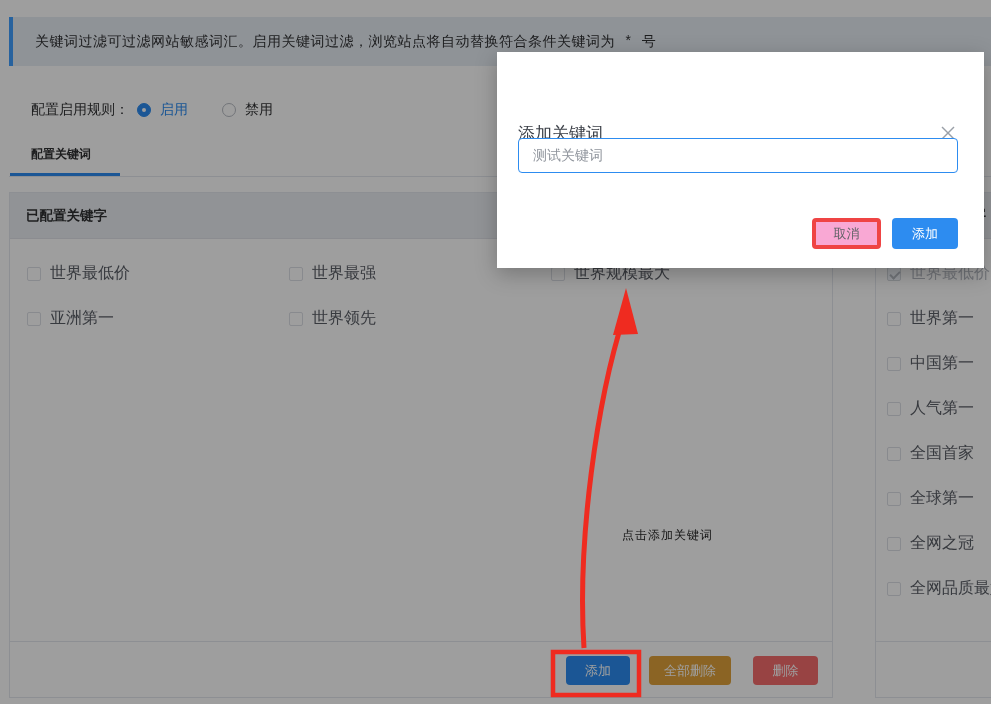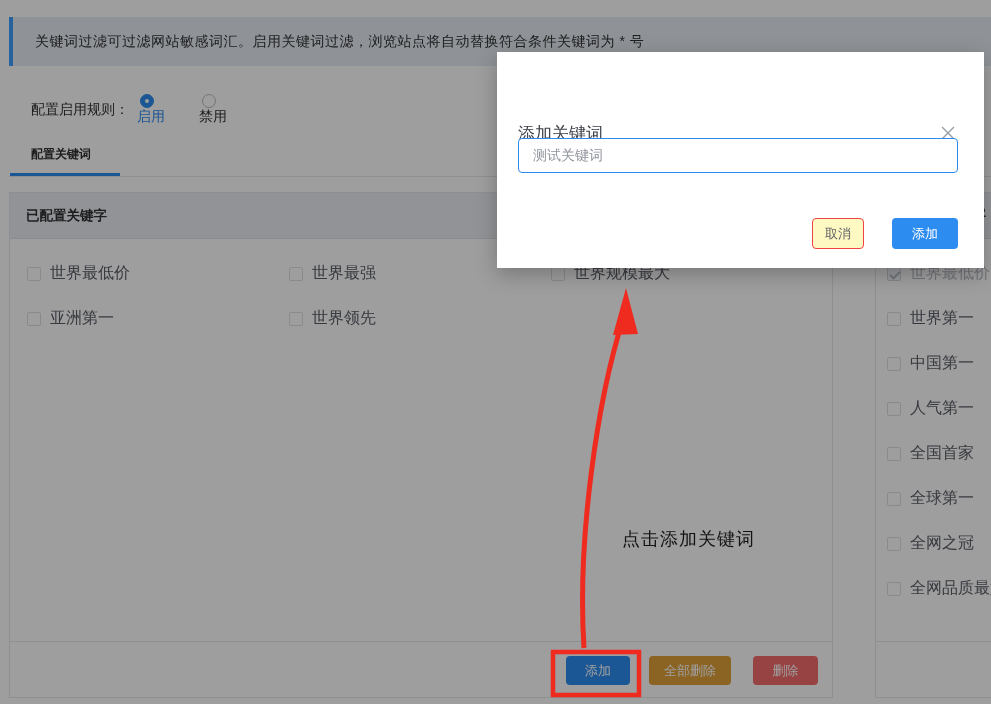--- a/index.html
+++ b/index.html
@@ -1,26 +1,26 @@
 <!DOCTYPE html>
 <html><head>
 <meta charset="utf-8">
 <style>
   * { margin:0; padding:0; box-sizing:border-box; }
   body { font-family:"Liberation Sans","DejaVu Sans",sans-serif; background:#fff; }
   .screen { position:relative; width:991px; height:704px; background:#fff; overflow:hidden; }
 
   
   .banner { position:absolute; left:9px; top:17px; width:982px; height:49px;
-            background:#e7edf4; border-left:4px solid #409eff; display:flex; align-items:center; }
+            background:#e7edf4; border-left:4px solid #409eff; display:flex; align-items:center;font-family:Liberation Mono, monospace; }
   .banner-text { font-size:14px; color:#303133; padding-left:22px; letter-spacing:.5px; }
 
   .rule-row { position:absolute; left:31px; top:102px; height:16px; display:flex; align-items:center; }
   .rule-label { font-size:14px; color:#303133; margin-right:8px; }
-  .radio-opt { display:flex; align-items:center; margin-right:34px; cursor:pointer;flex-direction:column; }
+  .radio-opt { display:flex; align-items:center; margin-right:34px; cursor:pointer; }
   .radio-circle { width:14px; height:14px; border-radius:50%; border:1px solid #b8bcc4; background:#fff; margin-right:9px; position:relative; }
   .radio-circle.on { border-color:#2d8cf0; background:#2d8cf0; }
   .radio-circle.on::after { content:''; position:absolute; left:4px; top:4px; width:4px; height:4px; border-radius:50%; background:#fff; }
   .radio-text { font-size:14px; color:#303133; }
   .radio-text.on { color:#2d8cf0; }
 
   .tab-title { position:absolute; left:31px; top:146px; font-size:12px; font-weight:bold; color:#303133; }
   .tab-underline { position:absolute; left:10px; top:173px; width:110px; height:3px; background:#2d8cf0; }
   .section-hr { position:absolute; left:9px; top:176px; width:982px; height:1px; background:#e4e7ed; }
 
@@ -57,26 +57,26 @@
   
   .modal { position:absolute; left:497px; top:52px; width:487px; height:216px; background:#fff;
            box-shadow:0 6px 20px rgba(0,0,0,.25); z-index:20; }
   .modal-title { position:absolute; left:21px; top:70px; font-size:17px; color:#3c4048; }
   .close-icon { position:absolute; right:29px; top:74px; width:14px; height:14px; cursor:pointer; }
   .close-icon svg { display:block; }
   .modal-input { position:absolute; left:21px; top:86px; width:440px; height:35px;
                  border:1px solid #2d8cf0; border-radius:4px; font-size:14px; color:#8f949c;
                  padding-left:14px; outline:none; font-family:inherit; background:#fff; }
   .modal-btn { position:absolute; top:166px; height:31px; }
-  .btn-cancel { left:315px; width:52px; background:#fef9c3; border:1px solid #ef4444; color:#606266; }
+  .btn-cancel { left:315px; width:69px; background:#f9a8d4; border:4px solid #ef4444; color:#606266; }
   .btn-confirm { left:395px; width:66px; background:#2d8cf0; }
 
   
   .anno-svg { position:absolute; left:0; top:0; width:991px; height:704px; z-index:30; pointer-events:none; }
-  .anno-text { position:absolute; left:622px; top:527px; z-index:30; font-size:18px; color:#131313; letter-spacing:1px; }
+  .anno-text { position:absolute; left:622px; top:527px; z-index:30; font-size:12px; color:#131313; letter-spacing:1px; }
 </style>
 </head>
 <body>
 
 <div class="screen">
 
   <div class="banner">
     <span class="banner-text">关键词过滤可过滤网站敏感词汇。启用关键词过滤，浏览站点将自动替换符合条件关键词为 * 号</span>
   </div>
 

